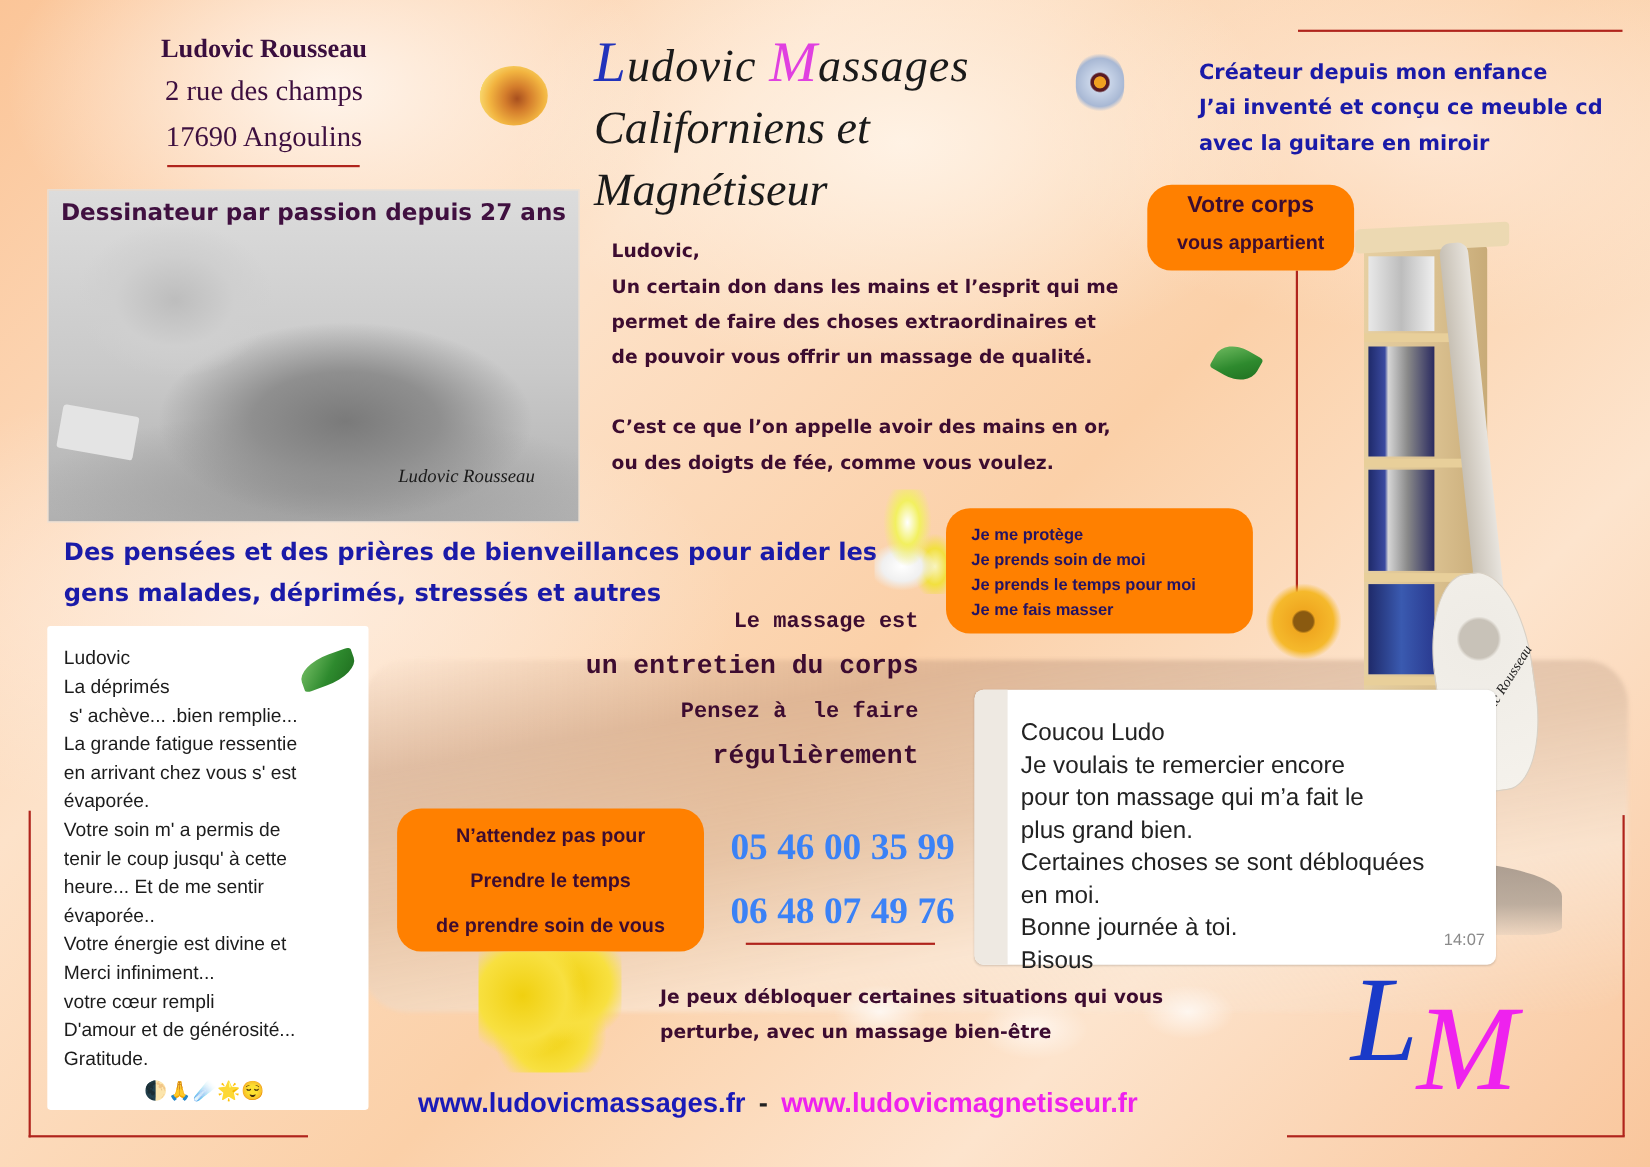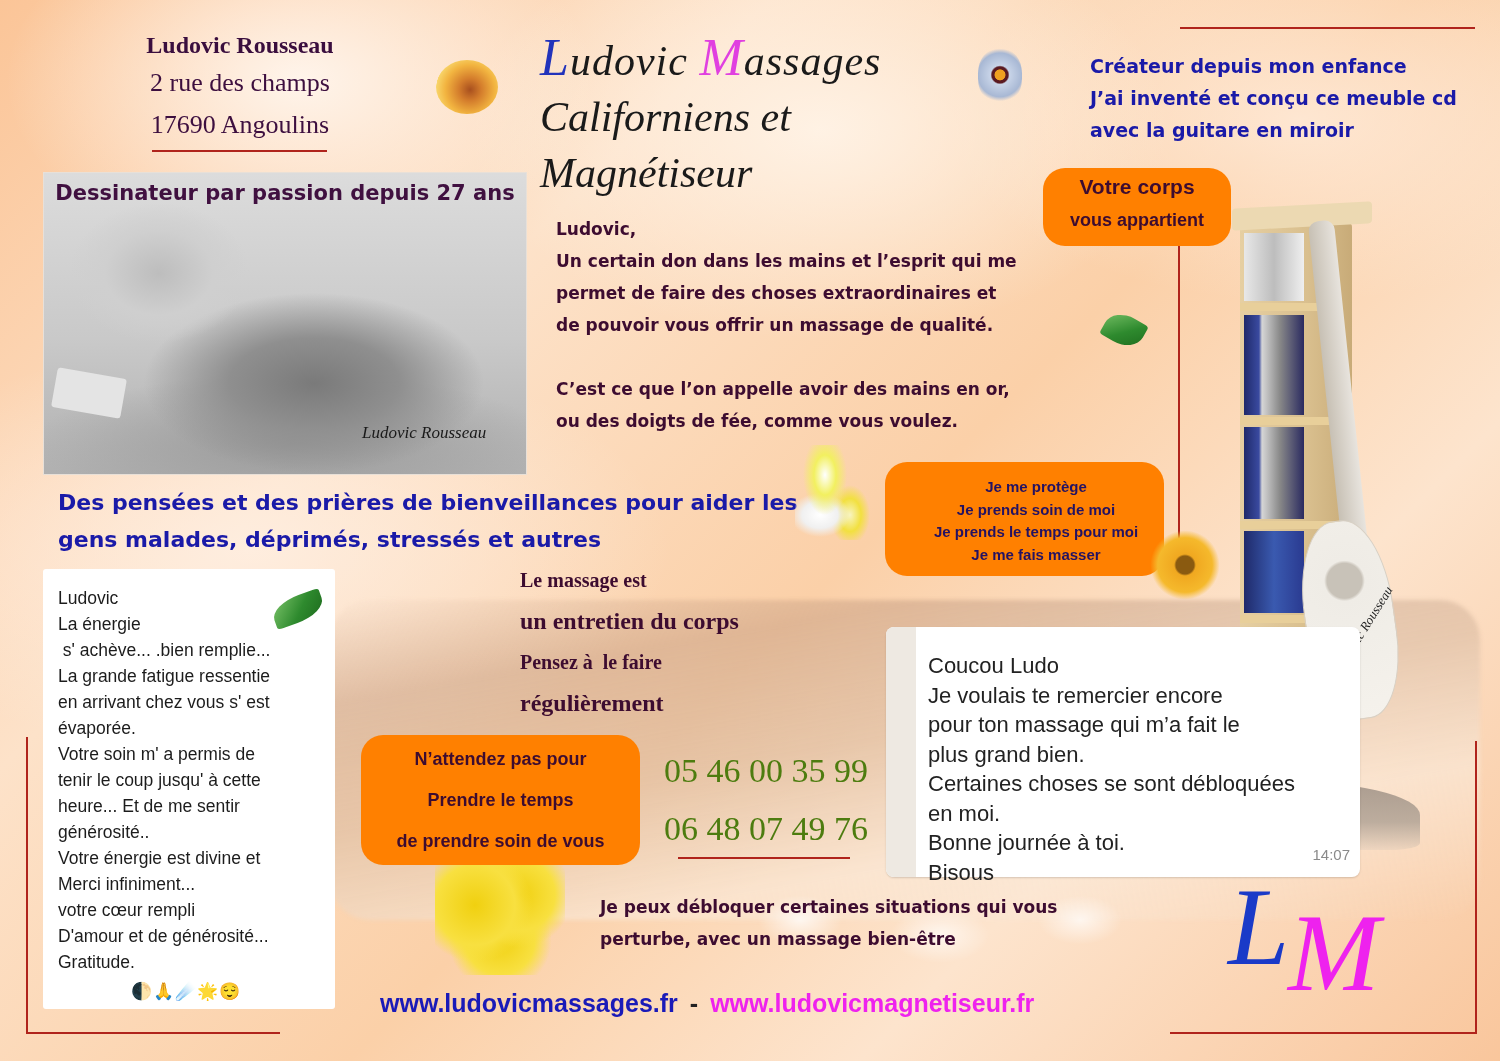--- a/index.html
+++ b/index.html
@@ -63,22 +63,22 @@
     
     .creator { position: absolute; left: 1090px; top: 50px; width: 400px;
       font-family: "DejaVu Sans", sans-serif; font-weight: bold; color: #1a1aa8; font-size: 19px; line-height: 32px; }
 
     
     .bubble { position: absolute; background: #ff8000; border-radius: 22px; text-align: center;
       font-family: "Liberation Sans", sans-serif; font-weight: bold; color: #3d0c30; }
     .bubble-corps { left: 1043px; top: 168px; width: 188px; height: 78px; padding-top: 4px; }
     .bubble-corps .b1 { font-size: 21px; line-height: 30px; }
     .bubble-corps .b2 { font-size: 18px; line-height: 36px; }
-    .bubble-protege { left: 860px; top: 462px; width: 279px; height: 114px; text-align: center; padding: 14px 0 0 23px;
-      color: #241262; font-size: 15px; line-height: 22.5px; margin-left: 25px; }
+    .bubble-protege { left: 860px; top: 462px; width: 279px; height: 114px; text-align: left; padding: 14px 0 0 23px;
+      color: #241262; font-size: 15px; line-height: 22.5px; }
     .bubble-attendez { left: 361px; top: 735px; width: 279px; height: 130px; padding-top: 4px; }
     .bubble-attendez div { font-size: 18px; line-height: 41px; color: #3d0c30; }
 
     
     .drawing { position: absolute; left: 43px; top: 172px; width: 484px; height: 303px;
       background:
         radial-gradient(ellipse 90px 70px at 115px 100px, #bdbdbd 0%, #cfcfcf 60%, rgba(207,207,207,0) 100%),
         radial-gradient(ellipse 170px 90px at 270px 210px, #7a7a7a 0%, #8f8f8f 50%, rgba(143,143,143,0) 100%),
         radial-gradient(ellipse 260px 70px at 250px 270px, #9a9a9a 0%, rgba(154,154,154,0) 100%),
         linear-gradient(180deg, #dcdcdc 0%, #c9c9c9 55%, #b0b0b0 100%);
@@ -118,30 +118,30 @@
         radial-gradient(circle at 85px 30px, #f0d010 0%, #f8e040 30%, rgba(248,224,64,0) 45%),
         radial-gradient(circle at 65px 75px, #f0d010 0%, #f8e040 35%, rgba(248,224,64,0) 52%); }
 
     
     .testimonial-1 { position: absolute; left: 43px; top: 569px; width: 292px; height: 440px; background: #ffffff;
       border-radius: 3px; padding: 16px 0 0 15px;
       font-family: "Liberation Sans", sans-serif; font-size: 17.5px; line-height: 26px; color: #1c1c1c; }
     .testimonial-1 .emoji { text-align: center; margin-top: 4px; font-size: 17px; letter-spacing: 1px; padding-right: 20px; }
 
     
-    .slogan { position: absolute; left: 520px; top: 562px; width: 315px; text-align: left;
-      font-family: Liberation Serif, serif; font-weight: bold; color: #3d0c30; }
+    .slogan { position: absolute; left: 520px; top: 548px; width: 315px; text-align: right;
+      font-family: Liberation Mono, monospace; font-weight: bold; color: #3d0c30; }
     .slogan .s1 { font-size: 20px; line-height: 36px; }
     .slogan .s2 { font-size: 24px; line-height: 46px; }
     .slogan .s3 { font-size: 20px; line-height: 36px; }
     .slogan .s4 { font-size: 24px; line-height: 46px; }
 
     
     .phones { position: absolute; left: 664px; top: 742px; width: 230px;
-      font-family: "Liberation Serif", serif; font-weight: normal; color: #4d7c0f; font-size: 34px; line-height: 58px; }
+      font-family: "Liberation Serif", serif; font-weight: bold; color: #3b82f6; font-size: 34px; line-height: 58px; }
 
     
     .wa-msg { position: absolute; left: 886px; top: 627px; width: 474px; height: 250px; background: #ffffff;
       border-radius: 8px; padding: 24px 0 0 42px; box-shadow: 0 1px 2px rgba(0,0,0,0.15);
       font-family: "Liberation Sans", sans-serif; font-size: 22px; line-height: 29.5px; color: #222222; }
     .wa-msg::before { content: ""; position: absolute; left: 0; top: 0; width: 30px; height: 100%;
       background: #eee9e2; border-radius: 8px 0 0 8px; }
     .wa-msg .time { position: absolute; right: 10px; bottom: 8px; font-size: 15px; color: #8a8a8a; }
 
     
@@ -265,29 +265,29 @@
   <div>Je me protège</div>
   <div>Je prends soin de moi</div>
   <div>Je prends le temps pour moi</div>
   <div>Je me fais masser</div>
 </div>
 
 <div class="daisy"></div>
 
 <div class="testimonial-1">
   <div>Ludovic</div>
-  <div>La énergie</div>
+  <div>La déprimés</div>
   <div style="white-space:pre;"> s' achève... .bien remplie...</div>
   <div>La grande fatigue ressentie</div>
   <div>en arrivant chez vous s' est</div>
   <div>évaporée.</div>
   <div>Votre soin m' a permis de</div>
   <div>tenir le coup jusqu' à cette</div>
   <div>heure... Et de me sentir</div>
-  <div>générosité..</div>
+  <div>évaporée..</div>
   <div>Votre énergie est divine et</div>
   <div>Merci infiniment...</div>
   <div>votre cœur rempli</div>
   <div>D'amour et de générosité...</div>
   <div>Gratitude.</div>
   <div class="emoji">🌓🙏☄️🌟😌</div>
 </div>
 <div class="leaf leaf-2"></div>
 
 <div class="slogan">

